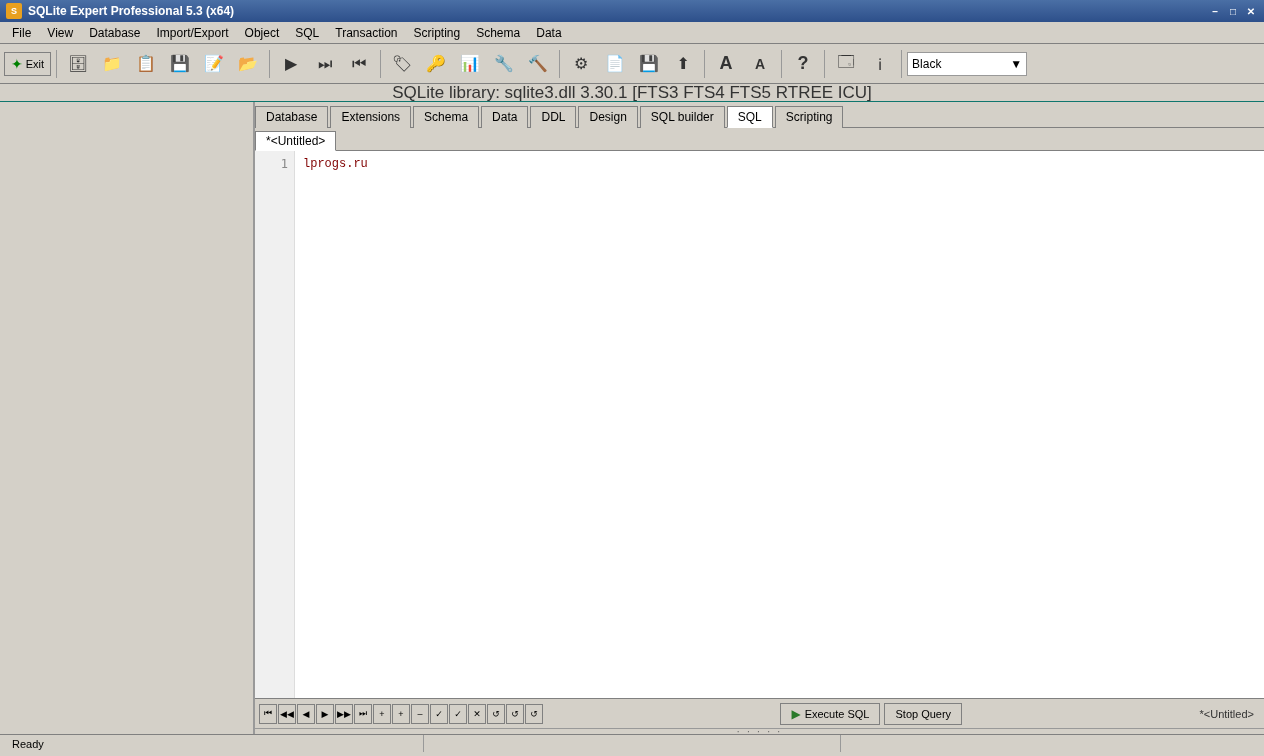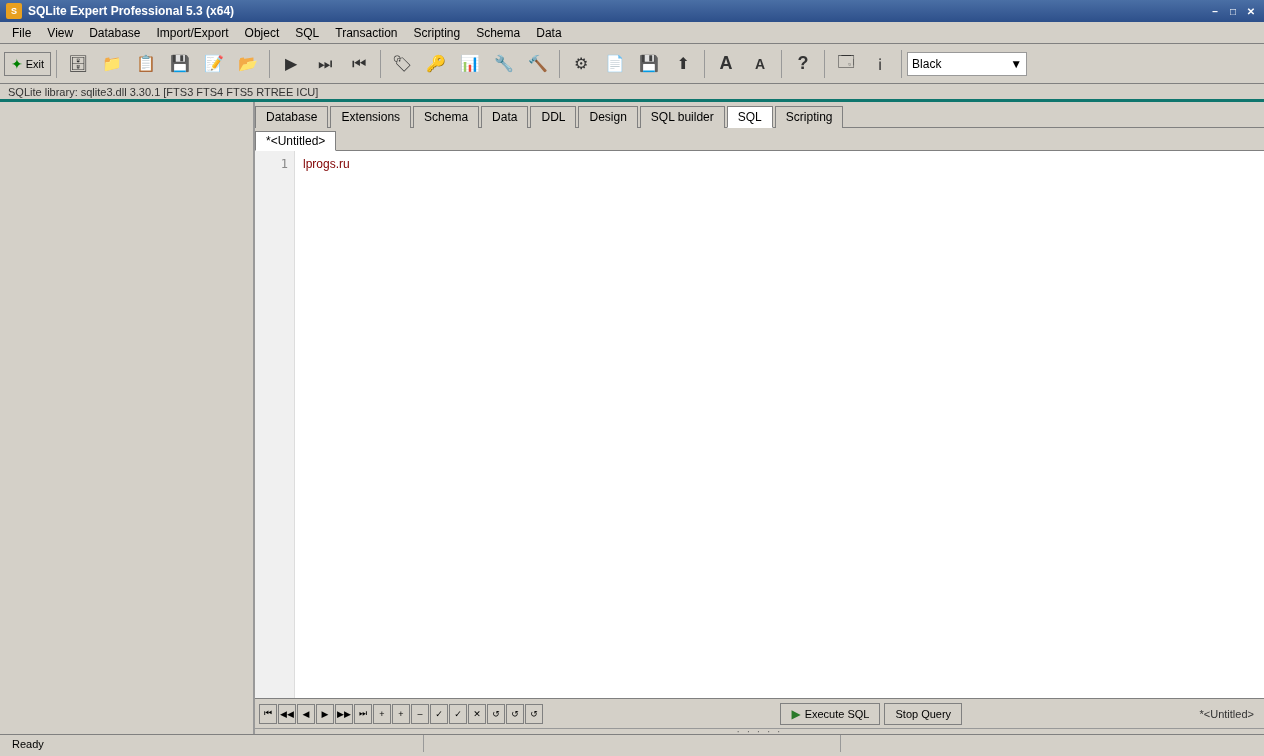--- a/index.html
+++ b/index.html
@@ -89,25 +89,25 @@
       font-size: 12px;
       gap: 32px;
     }
 
     
     #sqlite-status {
       background: #d4d0c8;
       height: 18px;
       display: flex;
       align-items: center;
-      justify-content: flex-start;
+      justify-content: center;
       padding: 0 8px;
-      font-size: 11px;
+      font-size: 17px;
       color: #333;
-      border-bottom: 3px solid #0f766e;
+      border-bottom: 1px solid #0f766e;
     }
 
     
     #main-layout {
       display: flex;
       height: calc(756px - 22px - 22px - 40px - 18px - 22px);
       background: #d4d0c8;
     }
 
     
@@ -187,21 +187,21 @@
       text-align: right;
       font-family: monospace;
       font-size: 12px;
       color: #888;
       user-select: none;
     }
     .line-num { padding: 0 6px 0 0; line-height: 18px; }
     #sql-content {
       flex: 1;
       padding: 4px 8px;
-      font-family: Liberation Sans, sans-serif;
+      font-family: Liberation Mono, monospace;
       font-size: 12px;
       line-height: 18px;
       color: #800000;
       outline: none;
     }
 
     
     #sql-bottom-toolbar {
       background: #d4d0c8;
       height: 30px;

